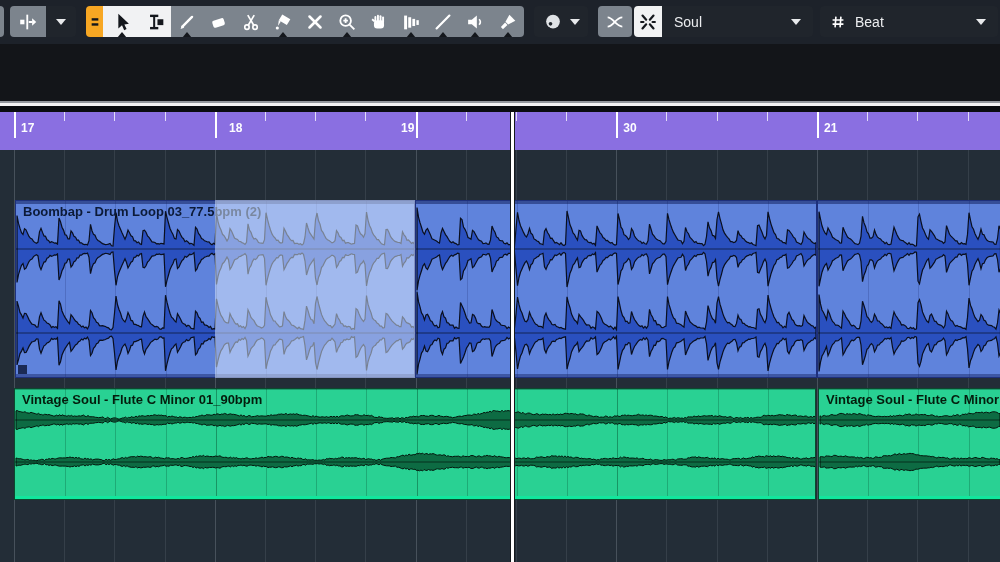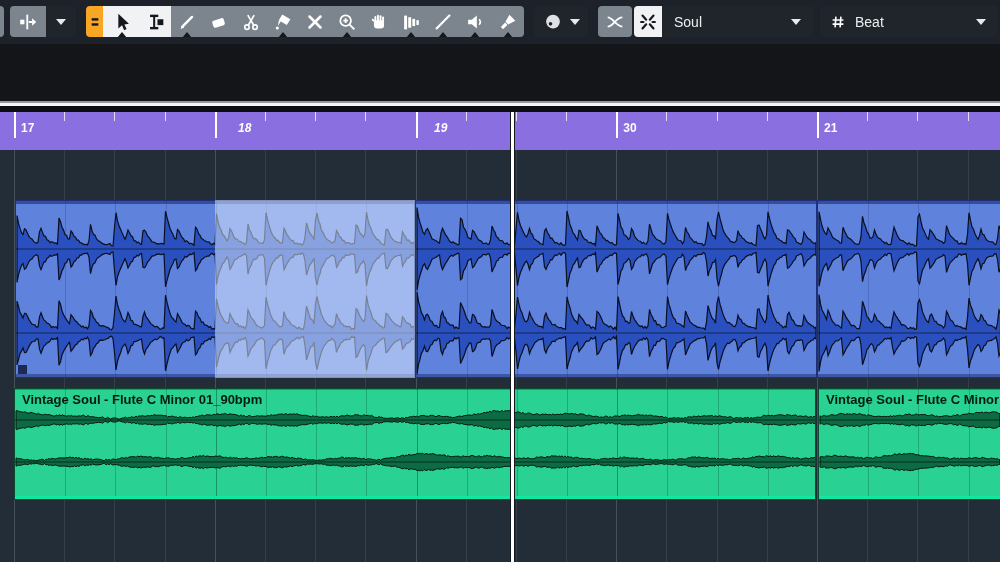--- a/index.html
+++ b/index.html
@@ -276,26 +276,26 @@
   <div class="div-b"></div>
   <div class="div-c"></div>
 
   <div class="ruler" id="ruler">
       <div class="bar-tick" style="left: 14px;"></div>
       <div class="bar-num" style="left: 21px;">17</div>
       <div class="beat-tick" style="left: 64.1875px;"></div>
       <div class="beat-tick" style="left: 114.375px;"></div>
       <div class="beat-tick" style="left: 164.562px;"></div>
       <div class="bar-tick" style="left: 214.75px;"></div>
-      <div class="bar-num" style="left: 238px; font-style: italic;">18</div>
+      <div class="bar-num" style="left: 229px;">18</div>
       <div class="beat-tick" style="left: 264.938px;"></div>
       <div class="beat-tick" style="left: 315.125px;"></div>
       <div class="beat-tick" style="left: 365.312px;"></div>
       <div class="bar-tick" style="left: 415.5px;"></div>
-      <div class="bar-num" style="left: 434px; font-style: italic;">19</div>
+      <div class="bar-num" style="left: 401px;">19</div>
       <div class="beat-tick" style="left: 465.688px;"></div>
       <div class="beat-tick" style="left: 515.875px;"></div>
       <div class="beat-tick" style="left: 566.062px;"></div>
       <div class="bar-tick" style="left: 616.25px;"></div>
       <div class="bar-num" style="left: 623.25px;">30</div>
       <div class="beat-tick" style="left: 666.438px;"></div>
       <div class="beat-tick" style="left: 716.625px;"></div>
       <div class="beat-tick" style="left: 766.812px;"></div>
       <div class="bar-tick" style="left: 817px;"></div>
       <div class="bar-num" style="left: 824px;">21</div>
@@ -334,20 +334,21 @@
         <div class="cgrid beat" style="left: 300.125px;"></div>
         <div class="cgrid beat" style="left: 350.312px;"></div>
         <svg class="wave" width="400" height="178">
           <polygon points="1.0,14.6 2.5,22.4 4.0,27.4 5.5,31.6 7.0,33.4 8.5,27.7 10.0,28.8 11.5,32.2 13.0,35.5 14.5,37.3 16.0,37.9 17.5,40.4 19.0,41.5 20.5,42.2 22.0,41.1 23.5,30.8 25.0,27.3 26.5,31.4 28.0,34.9 29.5,35.3 31.0,38.7 32.5,39.4 34.0,41.6 35.5,40.7 37.0,41.3 38.5,42.2 40.0,42.0 41.5,43.1 43.0,17.1 44.5,20.8 46.0,26.2 47.5,29.1 49.0,33.7 50.5,34.2 52.0,37.9 53.5,37.9 55.0,30.0 56.5,31.9 58.0,35.4 59.5,36.1 61.0,39.1 62.5,39.0 64.0,41.8 65.5,41.9 67.0,43.1 68.5,43.6 70.0,43.3 71.5,44.0 73.0,39.7 74.5,23.4 76.0,29.7 77.5,33.4 79.0,34.2 80.5,37.8 82.0,39.5 83.5,40.3 85.0,41.5 86.5,42.6 88.0,43.1 89.5,43.7 91.0,43.5 92.5,43.1 94.0,42.5 95.5,44.8 97.0,45.0 98.5,26.6 100.0,11.7 101.5,20.1 103.0,24.7 104.5,28.3 106.0,31.7 107.5,34.9 109.0,38.3 110.5,34.5 112.0,29.0 113.5,31.7 115.0,34.8 116.5,35.6 118.0,39.6 119.5,39.8 121.0,41.7 122.5,40.9 124.0,42.9 125.5,43.4 127.0,29.8 128.5,29.3 130.0,31.2 131.5,34.8 133.0,36.4 134.5,38.6 136.0,40.9 137.5,41.2 139.0,41.5 140.5,42.8 142.0,42.6 143.5,43.1 145.0,42.3 146.5,42.6 148.0,42.9 149.5,10.2 151.0,16.6 152.5,22.0 154.0,27.5 155.5,30.7 157.0,33.5 158.5,37.6 160.0,38.0 161.5,28.5 163.0,30.0 164.5,33.5 166.0,36.4 167.5,37.7 169.0,40.7 170.5,39.8 172.0,40.9 173.5,42.7 175.0,42.3 176.5,43.0 178.0,44.3 179.5,26.2 181.0,28.1 182.5,32.4 184.0,34.3 185.5,37.5 187.0,38.2 188.5,39.8 190.0,40.3 191.5,41.0 193.0,40.9 194.5,42.8 196.0,43.7 197.5,42.3 199.0,43.3 200.5,12.5 202.0,20.6 203.5,25.8 205.0,29.0 206.5,33.3 208.0,34.7 209.5,37.1 211.0,39.9 212.5,37.2 214.0,27.7 215.5,30.0 217.0,33.5 218.5,37.0 220.0,37.9 221.5,38.4 223.0,40.3 224.5,40.6 226.0,41.6 227.5,42.2 229.0,43.3 230.5,41.3 232.0,22.8 233.5,29.1 235.0,31.3 236.5,35.7 238.0,38.0 239.5,37.4 241.0,38.9 242.5,41.6 244.0,42.0 245.5,42.2 247.0,42.4 248.5,38.6 250.0,11.7 251.5,18.4 253.0,24.2 254.5,29.0 256.0,32.9 257.5,35.5 259.0,37.0 260.5,39.3 262.0,39.1 263.5,41.4 265.0,42.0 266.5,41.6 268.0,27.3 269.5,30.2 271.0,33.6 272.5,35.6 274.0,38.2 275.5,39.7 277.0,39.4 278.5,42.5 280.0,42.4 281.5,42.3 283.0,43.4 284.5,42.8 286.0,44.0 287.5,42.7 289.0,36.0 290.5,22.0 292.0,27.0 293.5,31.4 295.0,33.7 296.5,35.9 298.0,38.1 299.5,18.8 301.0,12.0 302.5,19.6 304.0,23.1 305.5,29.4 307.0,31.4 308.5,34.6 310.0,37.4 311.5,38.8 313.0,39.5 314.5,40.6 316.0,41.9 317.5,41.2 319.0,39.7 320.5,29.6 322.0,31.8 323.5,35.6 325.0,36.5 326.5,39.6 328.0,39.3 329.5,42.3 331.0,41.7 332.5,41.5 334.0,42.4 335.5,43.2 337.0,42.7 338.5,42.5 340.0,24.1 341.5,25.0 343.0,29.5 344.5,32.8 346.0,34.0 347.5,36.3 349.0,32.5 350.5,11.1 352.0,19.1 353.5,24.5 355.0,27.4 356.5,31.9 358.0,34.5 359.5,36.1 361.0,38.7 362.5,38.6 364.0,40.9 365.5,42.8 367.0,43.4 368.5,43.8 370.0,28.6 371.5,28.4 373.0,31.5 374.5,35.4 376.0,37.5 377.5,39.1 379.0,40.4 380.5,40.9 382.0,41.5 383.5,41.5 385.0,42.4 386.5,30.8 388.0,33.8 389.5,35.6 391.0,39.3 392.5,39.0 394.0,40.7 395.5,42.4 397.0,41.4 398.5,43.1 398.5,52.9 397.0,54.6 395.5,53.6 394.0,55.3 392.5,57.0 391.0,56.7 389.5,60.4 388.0,62.2 386.5,65.2 385.0,53.6 383.5,54.5 382.0,54.5 380.5,55.1 379.0,55.6 377.5,56.9 376.0,58.5 374.5,60.6 373.0,64.5 371.5,67.6 370.0,67.4 368.5,52.2 367.0,52.6 365.5,53.2 364.0,55.1 362.5,57.4 361.0,57.3 359.5,59.9 358.0,61.5 356.5,64.1 355.0,68.6 353.5,71.5 352.0,76.9 350.5,84.9 349.0,63.5 347.5,59.7 346.0,62.0 344.5,63.2 343.0,66.5 341.5,71.0 340.0,71.9 338.5,53.5 337.0,53.3 335.5,52.8 334.0,53.6 332.5,54.5 331.0,54.3 329.5,53.7 328.0,56.7 326.5,56.4 325.0,59.5 323.5,60.4 322.0,64.2 320.5,66.4 319.0,56.3 317.5,54.8 316.0,54.1 314.5,55.4 313.0,56.5 311.5,57.2 310.0,58.6 308.5,61.4 307.0,64.6 305.5,66.6 304.0,72.9 302.5,76.4 301.0,84.0 299.5,77.2 298.0,57.9 296.5,60.1 295.0,62.3 293.5,64.6 292.0,69.0 290.5,74.0 289.0,60.0 287.5,53.3 286.0,52.0 284.5,53.2 283.0,52.6 281.5,53.7 280.0,53.6 278.5,53.5 277.0,56.6 275.5,56.3 274.0,57.8 272.5,60.4 271.0,62.4 269.5,65.8 268.0,68.7 266.5,54.4 265.0,54.0 263.5,54.6 262.0,56.9 260.5,56.7 259.0,59.0 257.5,60.5 256.0,63.1 254.5,67.0 253.0,71.8 251.5,77.6 250.0,84.3 248.5,57.4 247.0,53.6 245.5,53.8 244.0,54.0 242.5,54.4 241.0,57.1 239.5,58.6 238.0,58.0 236.5,60.3 235.0,64.7 233.5,66.9 232.0,73.2 230.5,54.7 229.0,52.7 227.5,53.8 226.0,54.4 224.5,55.4 223.0,55.7 221.5,57.6 220.0,58.1 218.5,59.0 217.0,62.5 215.5,66.0 214.0,68.3 212.5,58.8 211.0,56.1 209.5,58.9 208.0,61.3 206.5,62.7 205.0,67.0 203.5,70.2 202.0,75.4 200.5,83.5 199.0,52.7 197.5,53.7 196.0,52.3 194.5,53.2 193.0,55.1 191.5,55.0 190.0,55.7 188.5,56.2 187.0,57.8 185.5,58.5 184.0,61.7 182.5,63.6 181.0,67.9 179.5,69.8 178.0,51.7 176.5,53.0 175.0,53.7 173.5,53.3 172.0,55.1 170.5,56.2 169.0,55.3 167.5,58.3 166.0,59.6 164.5,62.5 163.0,66.0 161.5,67.5 160.0,58.0 158.5,58.4 157.0,62.5 155.5,65.3 154.0,68.5 152.5,74.0 151.0,79.4 149.5,85.8 148.0,53.1 146.5,53.4 145.0,53.7 143.5,52.9 142.0,53.4 140.5,53.2 139.0,54.5 137.5,54.8 136.0,55.1 134.5,57.4 133.0,59.6 131.5,61.2 130.0,64.8 128.5,66.7 127.0,66.2 125.5,52.6 124.0,53.1 122.5,55.1 121.0,54.3 119.5,56.2 118.0,56.4 116.5,60.4 115.0,61.2 113.5,64.3 112.0,67.0 110.5,61.5 109.0,57.7 107.5,61.1 106.0,64.3 104.5,67.7 103.0,71.3 101.5,75.9 100.0,84.3 98.5,69.4 97.0,51.0 95.5,51.2 94.0,53.5 92.5,52.9 91.0,52.5 89.5,52.3 88.0,52.9 86.5,53.4 85.0,54.5 83.5,55.7 82.0,56.5 80.5,58.2 79.0,61.8 77.5,62.6 76.0,66.3 74.5,72.6 73.0,56.3 71.5,52.0 70.0,52.7 68.5,52.4 67.0,52.9 65.5,54.1 64.0,54.2 62.5,57.0 61.0,56.9 59.5,59.9 58.0,60.6 56.5,64.1 55.0,66.0 53.5,58.1 52.0,58.1 50.5,61.8 49.0,62.3 47.5,66.9 46.0,69.8 44.5,75.2 43.0,78.9 41.5,52.9 40.0,54.0 38.5,53.8 37.0,54.7 35.5,55.3 34.0,54.4 32.5,56.6 31.0,57.3 29.5,60.7 28.0,61.1 26.5,64.6 25.0,68.7 23.5,65.2 22.0,54.9 20.5,53.8 19.0,54.5 17.5,55.6 16.0,58.1 14.5,58.7 13.0,60.5 11.5,63.8 10.0,67.2 8.5,68.3 7.0,62.6 5.5,64.4 4.0,68.6 2.5,73.6 1.0,81.4" fill="#2a50bf" stroke="#0a0f1e" stroke-width="1.2"></polygon>
           <line x1="0" x2="400" y1="48" y2="48" stroke="rgba(0,0,0,0.55)" stroke-width="1"></line>
           <polygon points="1.0,100.1 2.5,105.4 4.0,111.4 5.5,113.9 7.0,117.1 8.5,112.3 10.0,112.5 11.5,115.3 13.0,118.6 14.5,121.1 16.0,123.2 17.5,123.5 19.0,124.1 20.5,126.2 22.0,126.0 23.5,115.8 25.0,111.8 26.5,115.8 28.0,119.2 29.5,120.1 31.0,122.1 32.5,122.6 34.0,123.9 35.5,126.6 37.0,125.5 38.5,126.4 40.0,125.8 41.5,127.4 43.0,99.7 44.5,103.2 46.0,110.0 47.5,113.6 49.0,116.4 50.5,118.6 52.0,121.0 53.5,122.7 55.0,113.7 56.5,115.5 58.0,117.9 59.5,120.0 61.0,121.0 62.5,123.2 64.0,123.9 65.5,126.0 67.0,125.0 68.5,126.8 70.0,126.1 71.5,127.9 73.0,124.5 74.5,109.5 76.0,111.7 77.5,116.6 79.0,118.3 80.5,121.3 82.0,121.9 83.5,124.6 85.0,124.8 86.5,124.7 88.0,125.1 89.5,125.5 91.0,126.4 92.5,126.8 94.0,128.5 95.5,128.9 97.0,126.6 98.5,112.2 100.0,95.1 101.5,103.8 103.0,108.5 104.5,112.0 106.0,117.0 107.5,119.5 109.0,121.0 110.5,117.4 112.0,111.5 113.5,114.7 115.0,119.4 116.5,119.8 118.0,123.4 119.5,123.4 121.0,124.1 122.5,124.6 124.0,125.7 125.5,125.8 127.0,115.3 128.5,111.0 130.0,115.7 131.5,117.6 133.0,119.9 134.5,122.4 136.0,123.6 137.5,124.7 139.0,125.9 140.5,125.4 142.0,126.0 143.5,127.9 145.0,128.4 146.5,126.8 148.0,127.1 149.5,94.2 151.0,101.2 152.5,107.2 154.0,112.2 155.5,116.2 157.0,117.3 158.5,119.6 160.0,121.1 161.5,112.7 163.0,115.2 164.5,117.9 166.0,121.3 167.5,122.8 169.0,123.3 170.5,125.4 172.0,124.3 173.5,125.0 175.0,127.2 176.5,127.7 178.0,128.1 179.5,110.2 181.0,111.8 182.5,115.9 184.0,117.3 185.5,121.4 187.0,121.0 188.5,123.9 190.0,124.1 191.5,124.8 193.0,126.5 194.5,125.4 196.0,128.2 197.5,127.6 199.0,128.0 200.5,97.8 202.0,104.6 203.5,110.3 205.0,114.4 206.5,116.6 208.0,119.7 209.5,121.2 211.0,121.9 212.5,121.9 214.0,112.6 215.5,116.0 217.0,118.3 218.5,121.3 220.0,123.1 221.5,122.8 223.0,125.6 224.5,124.7 226.0,126.5 227.5,125.5 229.0,127.6 230.5,124.6 232.0,108.8 233.5,112.1 235.0,116.4 236.5,118.1 238.0,119.7 239.5,122.6 241.0,124.7 242.5,125.5 244.0,126.0 245.5,127.0 247.0,126.3 248.5,124.5 250.0,96.2 251.5,103.1 253.0,107.9 254.5,113.8 256.0,116.7 257.5,119.9 259.0,120.0 260.5,122.5 262.0,124.0 263.5,125.8 265.0,125.7 266.5,124.9 268.0,110.6 269.5,115.6 271.0,118.3 272.5,119.4 274.0,121.3 275.5,124.0 277.0,124.4 278.5,125.2 280.0,126.5 281.5,127.6 283.0,126.2 284.5,127.7 286.0,127.9 287.5,128.5 289.0,119.4 290.5,105.1 292.0,109.6 293.5,115.0 295.0,118.5 296.5,118.9 298.0,122.8 299.5,102.7 301.0,95.5 302.5,102.4 304.0,108.0 305.5,113.4 307.0,116.7 308.5,119.7 310.0,121.3 311.5,123.3 313.0,124.6 314.5,124.6 316.0,126.8 317.5,125.0 319.0,123.1 320.5,112.6 322.0,116.7 323.5,119.1 325.0,122.5 326.5,122.7 328.0,125.3 329.5,124.9 331.0,126.0 332.5,125.3 334.0,125.7 335.5,128.3 337.0,127.4 338.5,128.1 340.0,107.7 341.5,108.9 343.0,112.8 344.5,116.2 346.0,118.7 347.5,120.5 349.0,118.0 350.5,94.6 352.0,103.2 353.5,107.9 355.0,111.6 356.5,117.1 358.0,118.9 359.5,119.8 361.0,122.1 362.5,122.9 364.0,125.2 365.5,125.1 367.0,127.1 368.5,126.5 370.0,112.4 371.5,113.3 373.0,115.5 374.5,117.8 376.0,119.8 377.5,121.3 379.0,122.8 380.5,124.1 382.0,124.4 383.5,125.7 385.0,125.7 386.5,115.9 388.0,117.5 389.5,120.4 391.0,121.9 392.5,122.4 394.0,123.3 395.5,126.1 397.0,125.4 398.5,127.5 398.5,136.5 397.0,138.6 395.5,137.9 394.0,140.7 392.5,141.6 391.0,142.1 389.5,143.6 388.0,146.5 386.5,148.1 385.0,138.3 383.5,138.3 382.0,139.6 380.5,139.9 379.0,141.2 377.5,142.7 376.0,144.2 374.5,146.2 373.0,148.5 371.5,150.7 370.0,151.6 368.5,137.5 367.0,136.9 365.5,138.9 364.0,138.8 362.5,141.1 361.0,141.9 359.5,144.2 358.0,145.1 356.5,146.9 355.0,152.4 353.5,156.1 352.0,160.8 350.5,169.4 349.0,146.0 347.5,143.5 346.0,145.3 344.5,147.8 343.0,151.2 341.5,155.1 340.0,156.3 338.5,135.9 337.0,136.6 335.5,135.7 334.0,138.3 332.5,138.7 331.0,138.0 329.5,139.1 328.0,138.7 326.5,141.3 325.0,141.5 323.5,144.9 322.0,147.3 320.5,151.4 319.0,140.9 317.5,139.0 316.0,137.2 314.5,139.4 313.0,139.4 311.5,140.7 310.0,142.7 308.5,144.3 307.0,147.3 305.5,150.6 304.0,156.0 302.5,161.6 301.0,168.5 299.5,161.3 298.0,141.2 296.5,145.1 295.0,145.5 293.5,149.0 292.0,154.4 290.5,158.9 289.0,144.6 287.5,135.5 286.0,136.1 284.5,136.3 283.0,137.8 281.5,136.4 280.0,137.5 278.5,138.8 277.0,139.6 275.5,140.0 274.0,142.7 272.5,144.6 271.0,145.7 269.5,148.4 268.0,153.4 266.5,139.1 265.0,138.3 263.5,138.2 262.0,140.0 260.5,141.5 259.0,144.0 257.5,144.1 256.0,147.3 254.5,150.2 253.0,156.1 251.5,160.9 250.0,167.8 248.5,139.5 247.0,137.7 245.5,137.0 244.0,138.0 242.5,138.5 241.0,139.3 239.5,141.4 238.0,144.3 236.5,145.9 235.0,147.6 233.5,151.9 232.0,155.2 230.5,139.4 229.0,136.4 227.5,138.5 226.0,137.5 224.5,139.3 223.0,138.4 221.5,141.2 220.0,140.9 218.5,142.7 217.0,145.7 215.5,148.0 214.0,151.4 212.5,142.1 211.0,142.1 209.5,142.8 208.0,144.3 206.5,147.4 205.0,149.6 203.5,153.7 202.0,159.4 200.5,166.2 199.0,136.0 197.5,136.4 196.0,135.8 194.5,138.6 193.0,137.5 191.5,139.2 190.0,139.9 188.5,140.1 187.0,143.0 185.5,142.6 184.0,146.7 182.5,148.1 181.0,152.2 179.5,153.8 178.0,135.9 176.5,136.3 175.0,136.8 173.5,139.0 172.0,139.7 170.5,138.6 169.0,140.7 167.5,141.2 166.0,142.7 164.5,146.1 163.0,148.8 161.5,151.3 160.0,142.9 158.5,144.4 157.0,146.7 155.5,147.8 154.0,151.8 152.5,156.8 151.0,162.8 149.5,169.8 148.0,136.9 146.5,137.2 145.0,135.6 143.5,136.1 142.0,138.0 140.5,138.6 139.0,138.1 137.5,139.3 136.0,140.4 134.5,141.6 133.0,144.1 131.5,146.4 130.0,148.3 128.5,153.0 127.0,148.7 125.5,138.2 124.0,138.3 122.5,139.4 121.0,139.9 119.5,140.6 118.0,140.6 116.5,144.2 115.0,144.6 113.5,149.3 112.0,152.5 110.5,146.6 109.0,143.0 107.5,144.5 106.0,147.0 104.5,152.0 103.0,155.5 101.5,160.2 100.0,168.9 98.5,151.8 97.0,137.4 95.5,135.1 94.0,135.5 92.5,137.2 91.0,137.6 89.5,138.5 88.0,138.9 86.5,139.3 85.0,139.2 83.5,139.4 82.0,142.1 80.5,142.7 79.0,145.7 77.5,147.4 76.0,152.3 74.5,154.5 73.0,139.5 71.5,136.1 70.0,137.9 68.5,137.2 67.0,139.0 65.5,138.0 64.0,140.1 62.5,140.8 61.0,143.0 59.5,144.0 58.0,146.1 56.5,148.5 55.0,150.3 53.5,141.3 52.0,143.0 50.5,145.4 49.0,147.6 47.5,150.4 46.0,154.0 44.5,160.8 43.0,164.3 41.5,136.6 40.0,138.2 38.5,137.6 37.0,138.5 35.5,137.4 34.0,140.1 32.5,141.4 31.0,141.9 29.5,143.9 28.0,144.8 26.5,148.2 25.0,152.2 23.5,148.2 22.0,138.0 20.5,137.8 19.0,139.9 17.5,140.5 16.0,140.8 14.5,142.9 13.0,145.4 11.5,148.7 10.0,151.5 8.5,151.7 7.0,146.9 5.5,150.1 4.0,152.6 2.5,158.6 1.0,163.9" fill="#2a50bf" stroke="#0a0f1e" stroke-width="1.2"></polygon>
           <line x1="0" x2="400" y1="132" y2="132" stroke="rgba(0,0,0,0.55)" stroke-width="1"></line>
         </svg>
         <div class="top-strip"></div>
         <div class="bottom-strip"></div>
+        <div class="clip-title">Boombap - Drum Loop 03_77.5bpm (2)</div>
         <div class="resize-handle"></div>
       </div>
       <div class="clip blue" style="left: 415px; top: 50px; width: 402px; height: 178px;">
         <div class="cgrid beat" style="left: 50.6875px;"></div>
         <div class="cgrid beat" style="left: 100.875px;"></div>
         <div class="cgrid beat" style="left: 151.062px;"></div>
         <div class="cgrid bar" style="left: 201.25px;"></div>
         <div class="cgrid beat" style="left: 251.438px;"></div>
         <div class="cgrid beat" style="left: 301.625px;"></div>
         <div class="cgrid beat" style="left: 351.812px;"></div>

